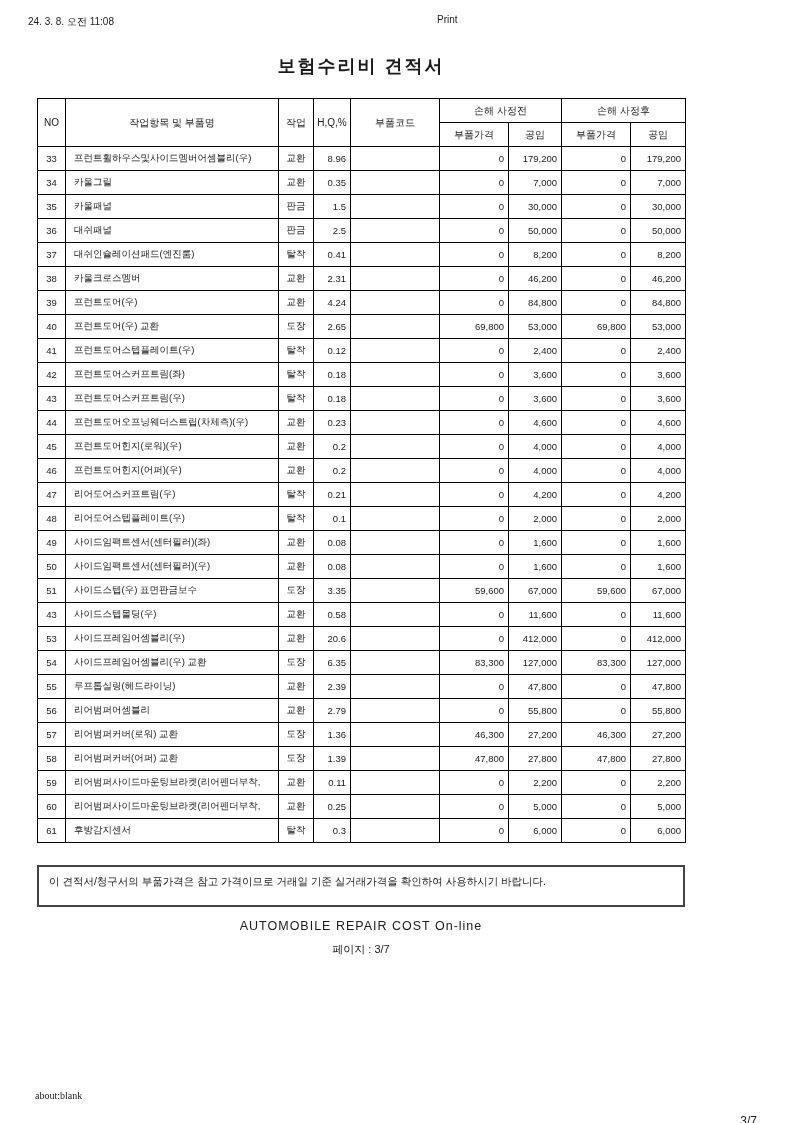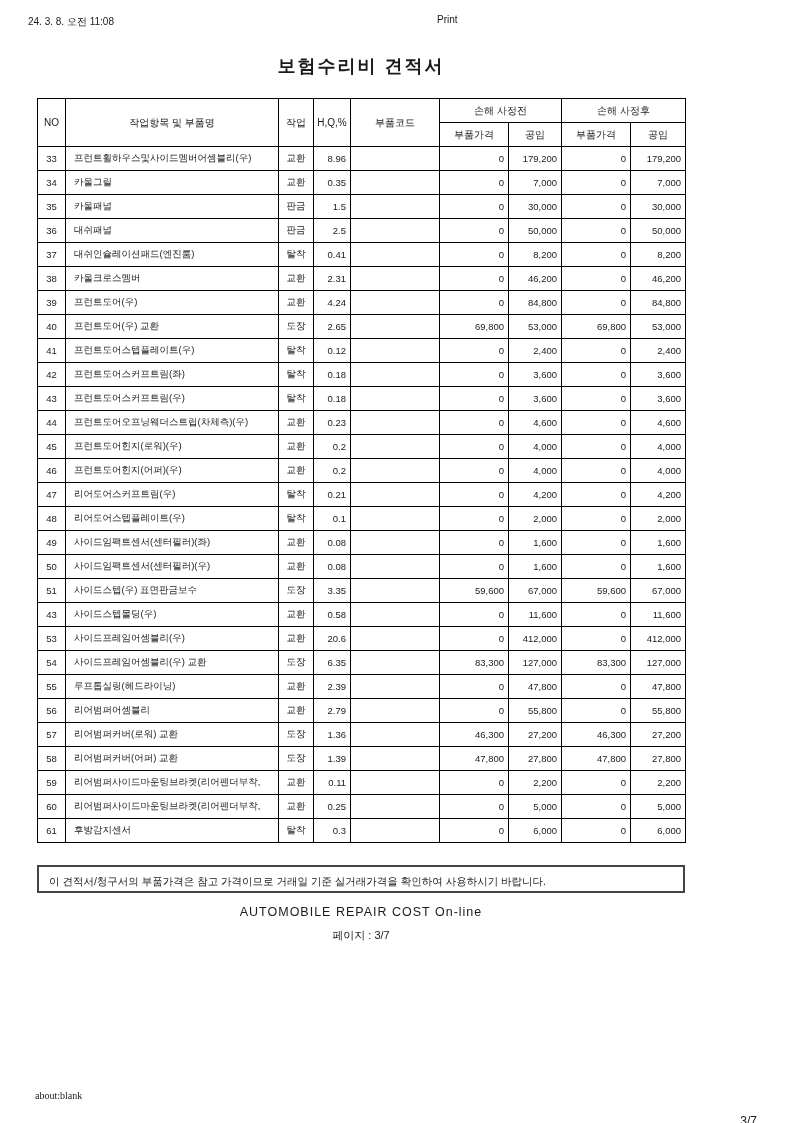--- a/index.html
+++ b/index.html
@@ -37,21 +37,21 @@
   }
   .estimate thead th { font-size: 10px; height: 23px; text-align: center; }
   .estimate tbody td { font-size: 9.5px; height: 23px; }
   td.c { text-align: center; }
   td.l { text-align: left;  padding-left: 8px; }
   td.r { text-align: right; padding-right: 4px; }
 
   .notice-box {
     box-sizing: border-box;
     margin-top: 22px;
-    height: 28px;
+    height: 42px;
     border: 2px solid #444;
     padding: 8px 10px;
     font-size: 10.5px;
   }
   .brand {
     margin-top: 12px;
     text-align: center;
     font-size: 12.5px;
     letter-spacing: 1px;
   }

